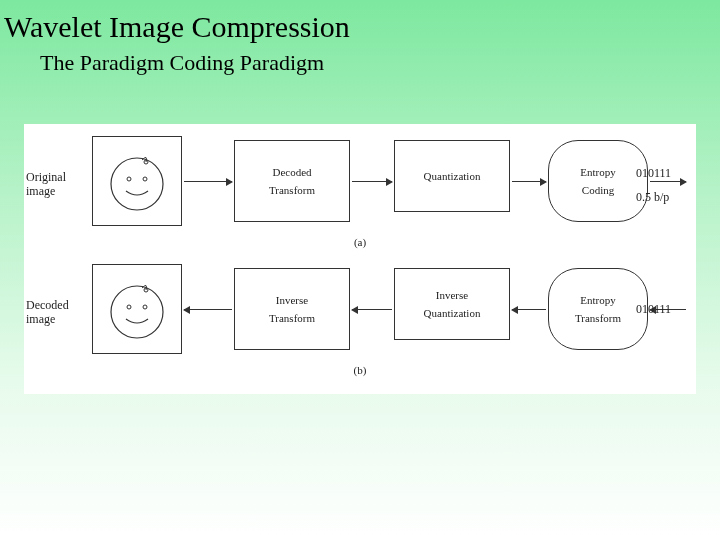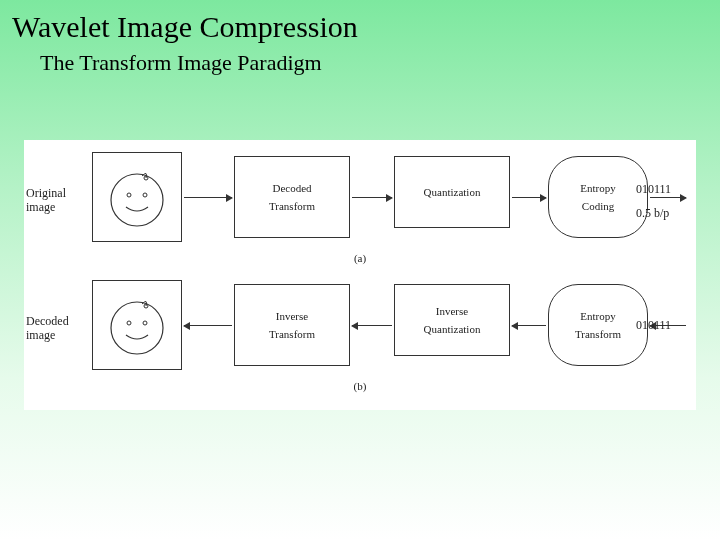--- a/index.html
+++ b/index.html
@@ -4,32 +4,32 @@
 <style>
   * { box-sizing: border-box; margin: 0; padding: 0; }
   html, body { width: 720px; height: 540px; }
   body {
     font-family: "Times New Roman", Times, serif;
     background: linear-gradient(to bottom, #7de89f 0%, #b5f2c7 35%, #e6fbeb 70%, #ffffff 100%);
     position: relative;
   }
   .title {
     font-size: 30px;
-    padding: 10px 0 0 12px;
+    padding: 10px 0 0 4px;
     color: #000;
   }
   .subtitle {
     font-size: 22px;
     padding: 6px 0 0 40px;
     color: #000;
   }
   .figure-area {
     position: absolute;
     left: 24px;
-    top: 140px;
+    top: 124px;
     width: 672px;
     height: 270px;
     background: #fff;
     border: none;
   }
   .row {
     position: absolute;
     left: 0;
     width: 100%;
     height: 96px;
@@ -101,21 +101,21 @@
     color: #333;
     font-family: "Times New Roman", serif;
   }
   .caption .fignum { font-weight: bold; margin-right: 10px; }
   .face svg { width: 70px; height: 70px; }
 </style>
 </head>
 <body>
 
 <div class="title">Wavelet Image Compression</div>
-<div class="subtitle">The Transform Image Paradigm</div>
+<div class="subtitle">The Paradigm Coding Paradigm</div>
 
 <div class="figure-area">
 
   <div class="row row-a">
     <div class="label-left">Original image</div>
 
     <div class="box box-img face">
       <svg viewBox="0 0 70 70">
         <circle cx="35" cy="38" r="26" fill="none" stroke="#333" stroke-width="1.2"></circle>
         <circle cx="27" cy="33" r="2" fill="none" stroke="#333" stroke-width="1"></circle>

